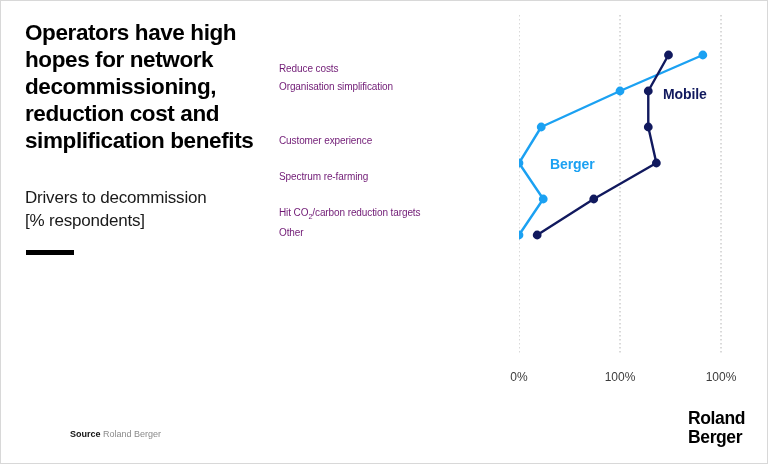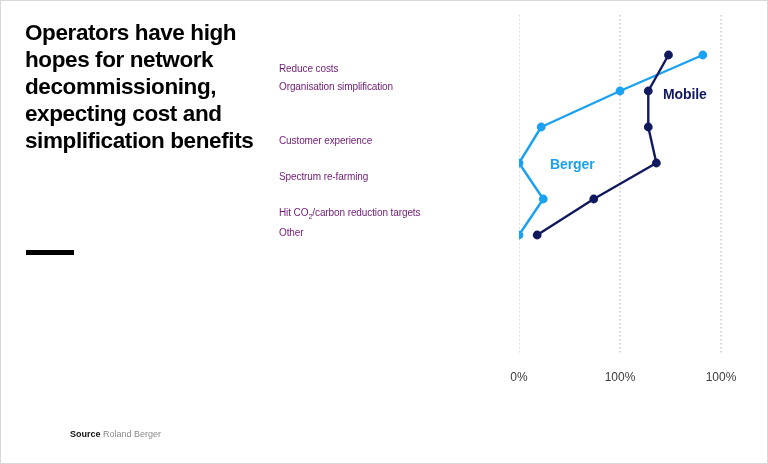--- a/index.html
+++ b/index.html
@@ -124,22 +124,26 @@
     color: #000000;
     letter-spacing: -0.4px;
   }
   sub { font-size: 0.72em; }
 </style>
 </head>
 <body>
 
 <div class="slide">
 
-  <div class="headline">Operators have high hopes for network decommissioning, expecting cost and simplification benefits</div>
+  <div class="headline">Operators have high hopes for network decommissioning, reduction cost and simplification benefits</div>
 
+  <div class="subhead">
+    <div>Drivers to decommission</div>
+    <div>[% respondents]</div>
+  </div>
 
   <div class="rule"></div>
 
   <div class="chart">
 
     <div class="cat-labels">
       <div class="cat-label" style="top:48px;">Reduce costs</div>
       <div class="cat-label" style="top:66px;">Organisation simplification</div>
       <div class="cat-label" style="top:120px;">Customer experience</div>
       <div class="cat-label" style="top:156px;">Spectrum re-farming</div>
@@ -176,14 +180,18 @@
       <div class="series-label" id="label-mobile" style="left:144px; top:71px;  color:#11195E;">Mobile</div>
     </div>
 
   </div>
 
   <div class="source">
     <b>Source</b>
     <span>Roland Berger</span>
   </div>
 
+  <div class="logo">
+    <div>Roland</div>
+    <div>Berger</div>
+  </div>
 
 </div>
 
 </body></html>

